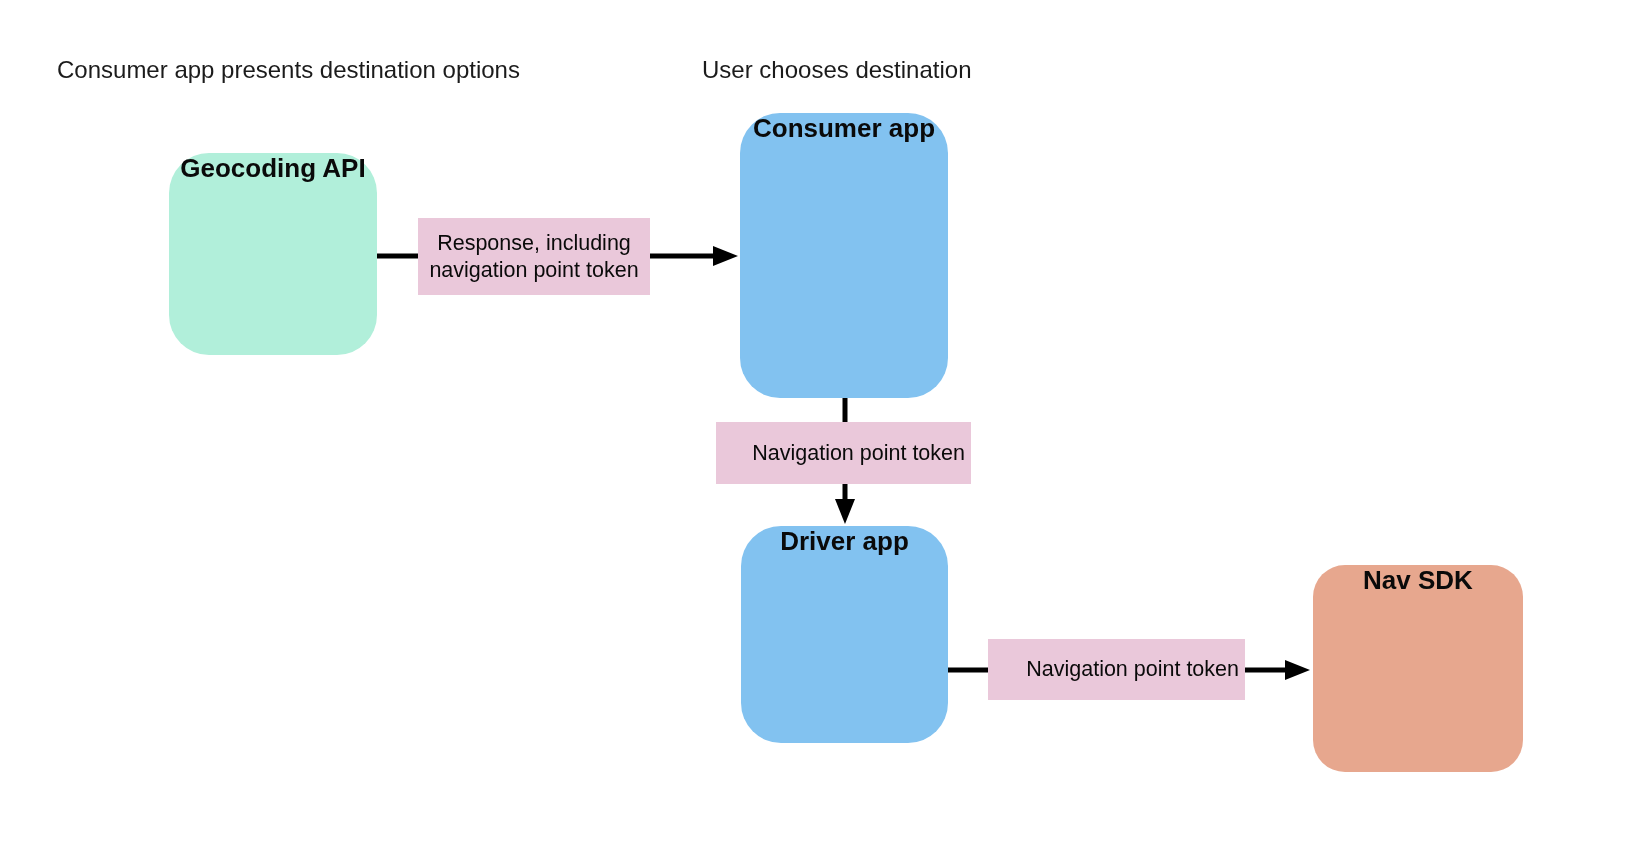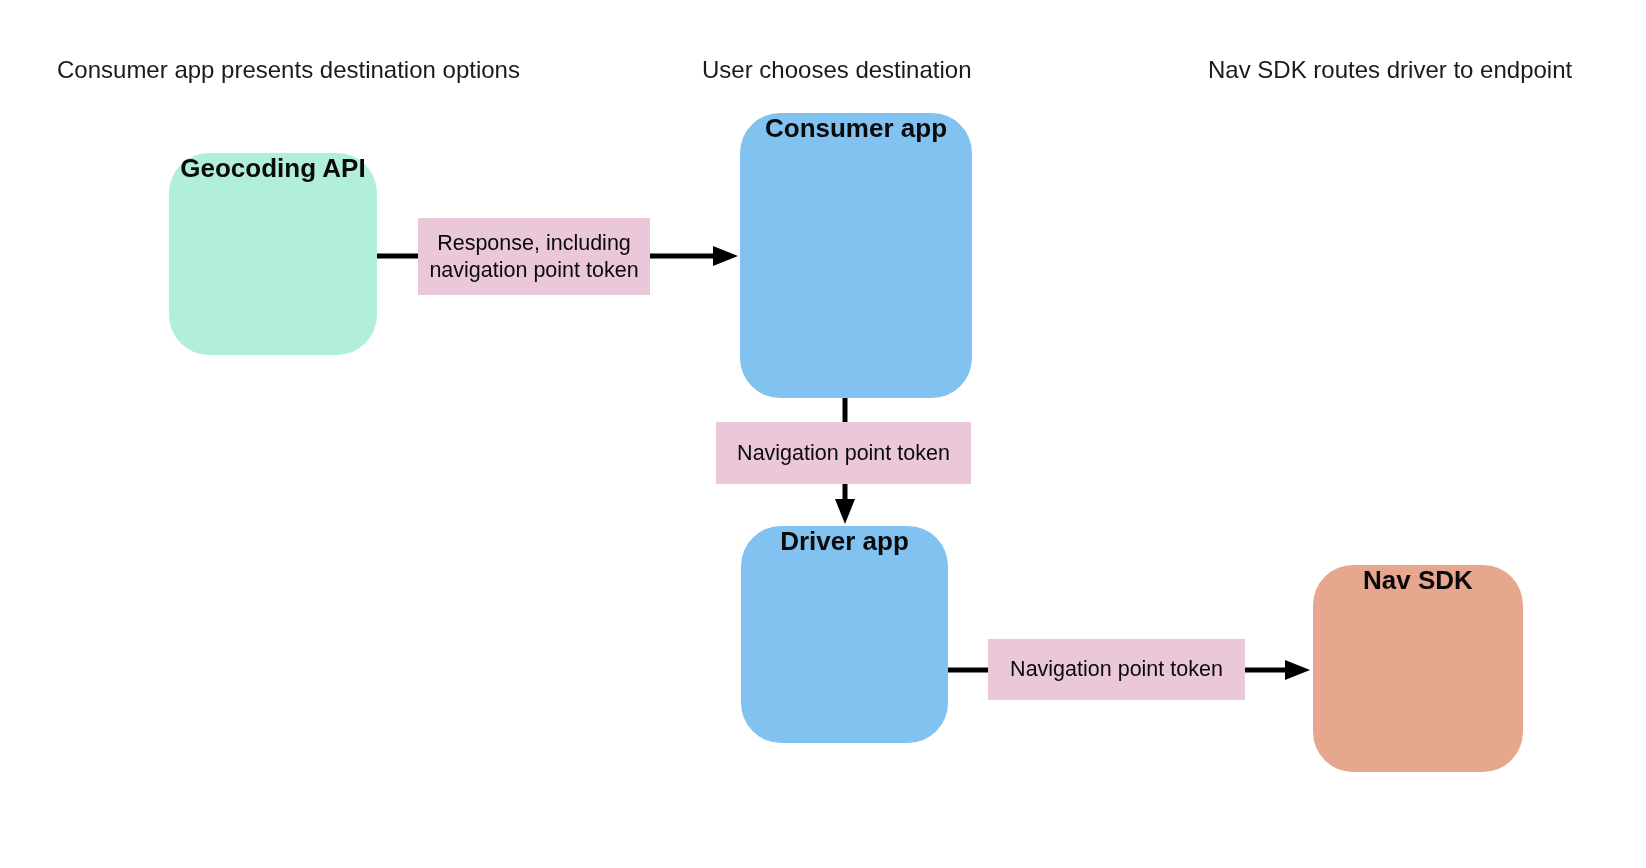--- a/index.html
+++ b/index.html
@@ -43,50 +43,49 @@
     border-radius: 40px;
     display: flex;
     align-items: flex-start;
     justify-content: center;
     font-size: 26px;
     font-weight: 700;
     color: #0a0a0a;
     text-align: center;
   }
   #node-geocoding { left: 169px; top: 153px; width: 208px; height: 202px; }
-  #node-consumer  { left: 740px; top: 113px; width: 232px; height: 285px; }
+  #node-consumer  { left: 740px; top: 113px; width: 208px; height: 285px; }
   #node-driver    { left: 741px; top: 526px; width: 207px; height: 217px; }
-  #node-navsdk    { left: 1313px; top: 565px; width: 210px; height: 207px; }
+  #node-navsdk    { left: 1313px; top: 565px; width: 210px; height: 207px; border-radius: 32px; }
 
   .edge-label {
     position: absolute;
     z-index: 2;
     display: flex;
     align-items: center;
-    justify-content: center;
+    justify-content: flex-end;
     text-align: center;
     font-size: 21.5px;
     line-height: 1.22;
     font-weight: 400;
     color: #0a0a0a;
     padding: 0 6px;
     box-sizing: border-box;
   }
   #edge-label-1 { left: 418px; top: 218px; width: 232px; height: 77px; }
   #edge-label-2 { left: 716px; top: 422px; width: 255px; height: 62px; }
   #edge-label-3 { left: 988px; top: 639px; width: 257px; height: 61px; }
 </style>
 </head>
 <body>
 
 <div class="canvas">
 
   <div class="heading" id="heading-2">User chooses destination</div>
   <div class="heading" id="heading-1">Consumer app presents destination options</div>
-  <div class="heading" id="heading-3">Nav SDK routes driver to endpoint</div>
 
   <svg class="arrows" width="1646" height="868" viewBox="0 0 1646 868">
 
     <g>
       <line x1="377" y1="256" x2="715" y2="256" stroke="#000000" stroke-width="5"></line>
       <polygon points="738,256 713,246 713,266" fill="#000000"></polygon>
     </g>
 
     <g>
       <line x1="845" y1="398" x2="845" y2="502" stroke="#000000" stroke-width="5"></line>

